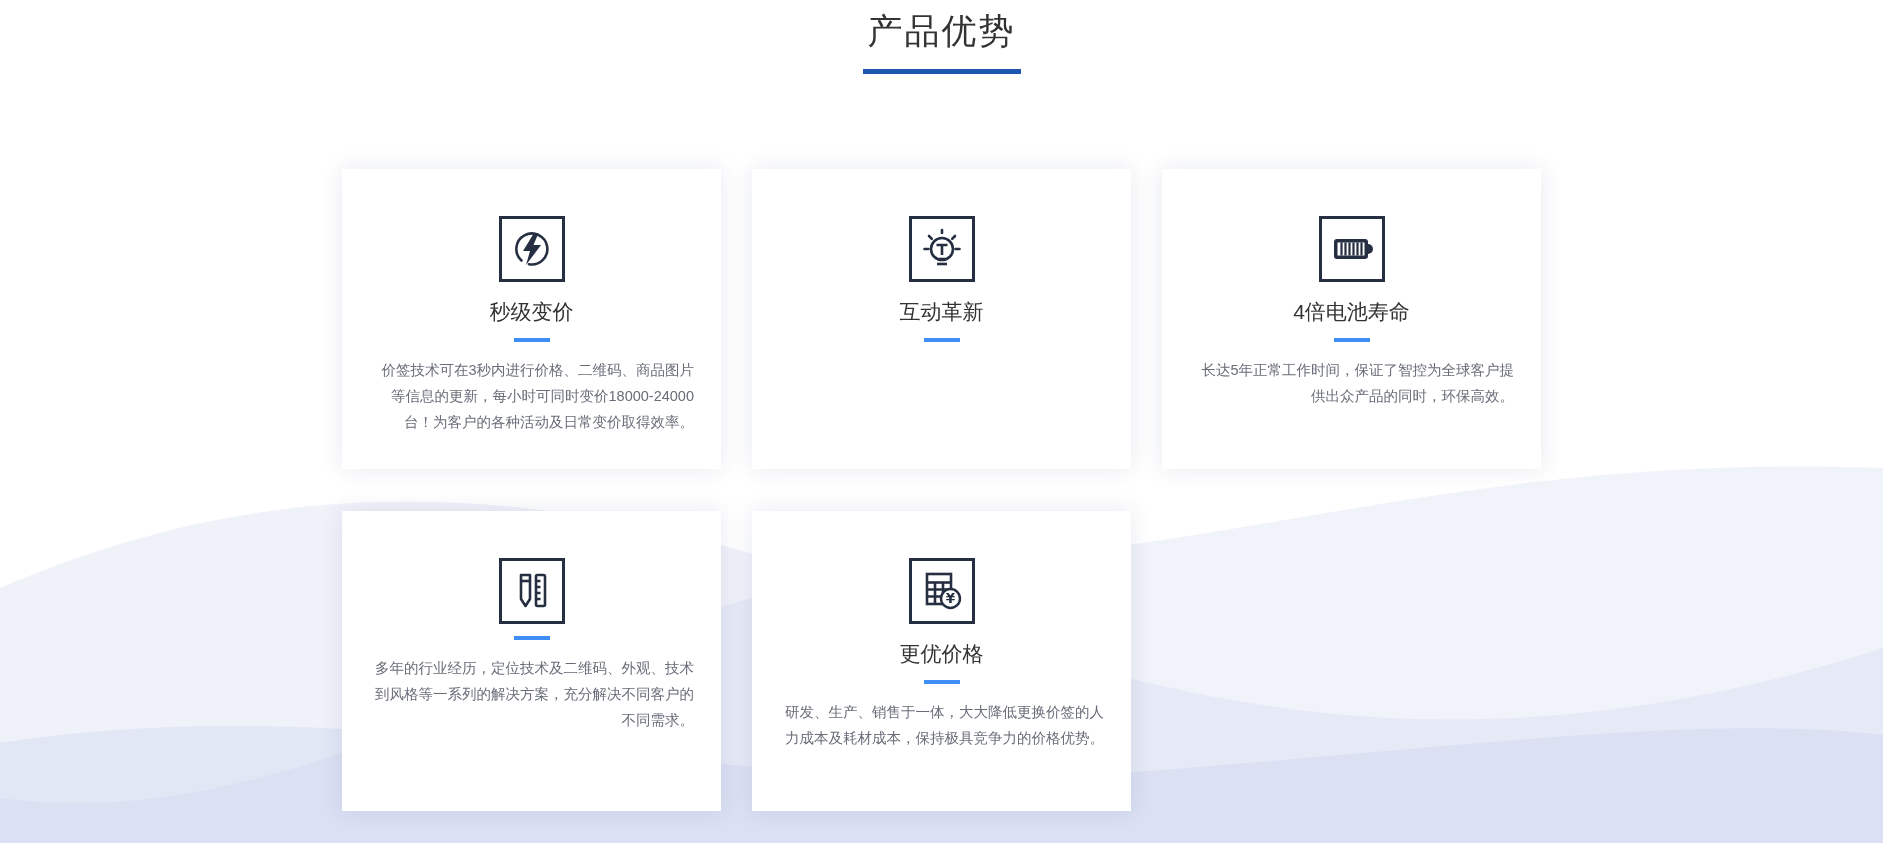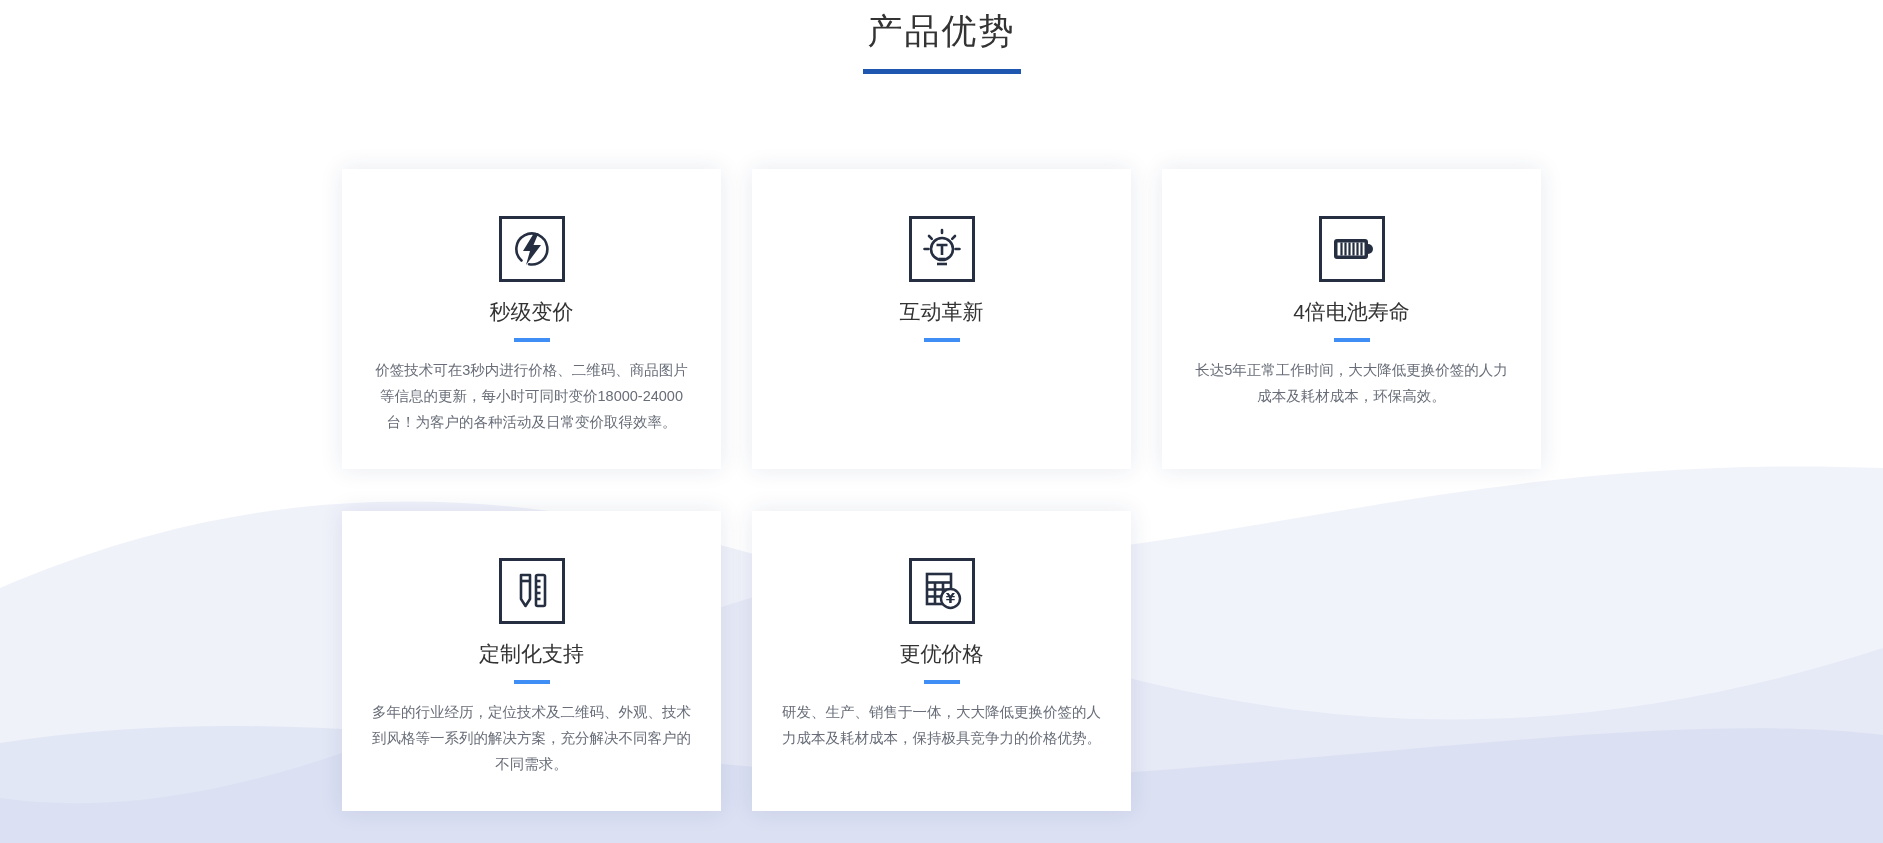--- a/index.html
+++ b/index.html
@@ -79,21 +79,21 @@
   .card-divider {
     width: 36px; height: 4px;
     margin: 12px auto 0;
     background: #3e8ef5;
   }
   .card-desc {
     margin-top: 15px;
     font-size: 14.5px;
     line-height: 26px;
     color: #686d78;
-    text-align: center;
+    text-align: right;
   }
   .ic { stroke: #262f42; fill: none; stroke-width: 2.6; }
   .ic-fill { fill: #262f42; stroke: none; }
 </style>
 </head>
 <body>
 
 <svg class="bg-waves" viewBox="0 0 1883 430" preserveAspectRatio="none" aria-hidden="true">
   <path d="M0 175 C 280 55, 560 55, 941 205 C 1290 340, 1590 330, 1883 235 L1883 430 L0 430 Z" fill="#ccd3ee" opacity="0.30"></path>
   <path d="M0 385 C 330 430, 620 165, 941 150 C 1250 136, 1480 40, 1883 55 L1883 430 L0 430 Z" fill="#ccd3ee" opacity="0.28"></path>
@@ -138,33 +138,32 @@
     <div class="icon-box">
       <svg width="46" height="46" viewBox="0 0 46 46">
         <rect class="ic-fill" x="5" y="13" width="34" height="20" rx="3"></rect>
         <rect x="8.5" y="16.5" width="27" height="13" fill="#ffffff"></rect>
         <path d="M12.5 16.5 v13 M16.5 16.5 v13 M20.5 16.5 v13 M24.5 16.5 v13 M28.5 16.5 v13 M32.5 16.5 v13" stroke="#262f42" stroke-width="2.2"></path>
         <path class="ic-fill" d="M39 18 a5 5 0 0 1 0 10 Z"></path>
       </svg>
     </div>
     <div class="card-title">4倍电池寿命</div>
     <div class="card-divider"></div>
-    <p class="card-desc">长达5年正常工作时间，大大降低更换价签的人力成本及耗材成本，环保高效。</p>
+    <p class="card-desc">长达5年正常工作时间，保证了智控为全球客户提供出众产品的同时，环保高效。</p>
   </div>
 
   <div class="card">
     <div class="icon-box">
       <svg width="46" height="46" viewBox="0 0 46 46">
         <path class="ic" d="M12 7 h9 v24 l-4.5 7 l-4.5 -7 Z" stroke-linejoin="round"></path>
         <path class="ic" d="M12 13 h9"></path>
         <rect class="ic" x="27" y="7" width="9" height="31" rx="1.5"></rect>
         <path class="ic" d="M27 13 h4.5 M27 19 h4.5 M27 25 h4.5 M27 31 h4.5" stroke-width="2.2"></path>
       </svg>
     </div>
-    <div class="card-title">定制化支持</div>
     <div class="card-divider"></div>
     <p class="card-desc">多年的行业经历，定位技术及二维码、外观、技术到风格等一系列的解决方案，充分解决不同客户的不同需求。</p>
   </div>
 
   <div class="card">
     <div class="icon-box">
       <svg width="46" height="46" viewBox="0 0 46 46">
         <rect class="ic" x="8" y="6" width="24" height="30"></rect>
         <path class="ic" d="M8 14.5 h24" stroke-width="2.2"></path>
         <path class="ic" d="M16 14.5 v21.5 M24 14.5 v14 M8 21.5 h24 M8 28.5 h17" stroke-width="2.2"></path>

